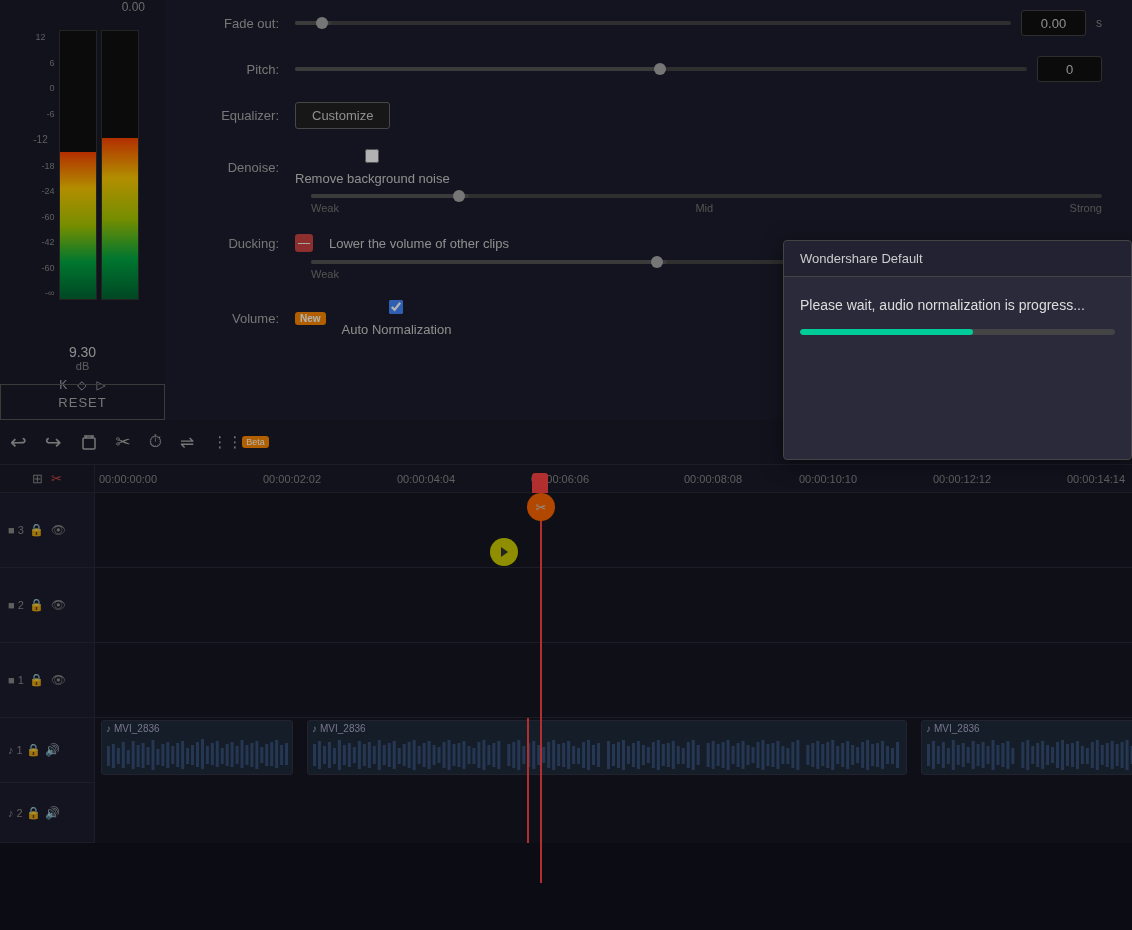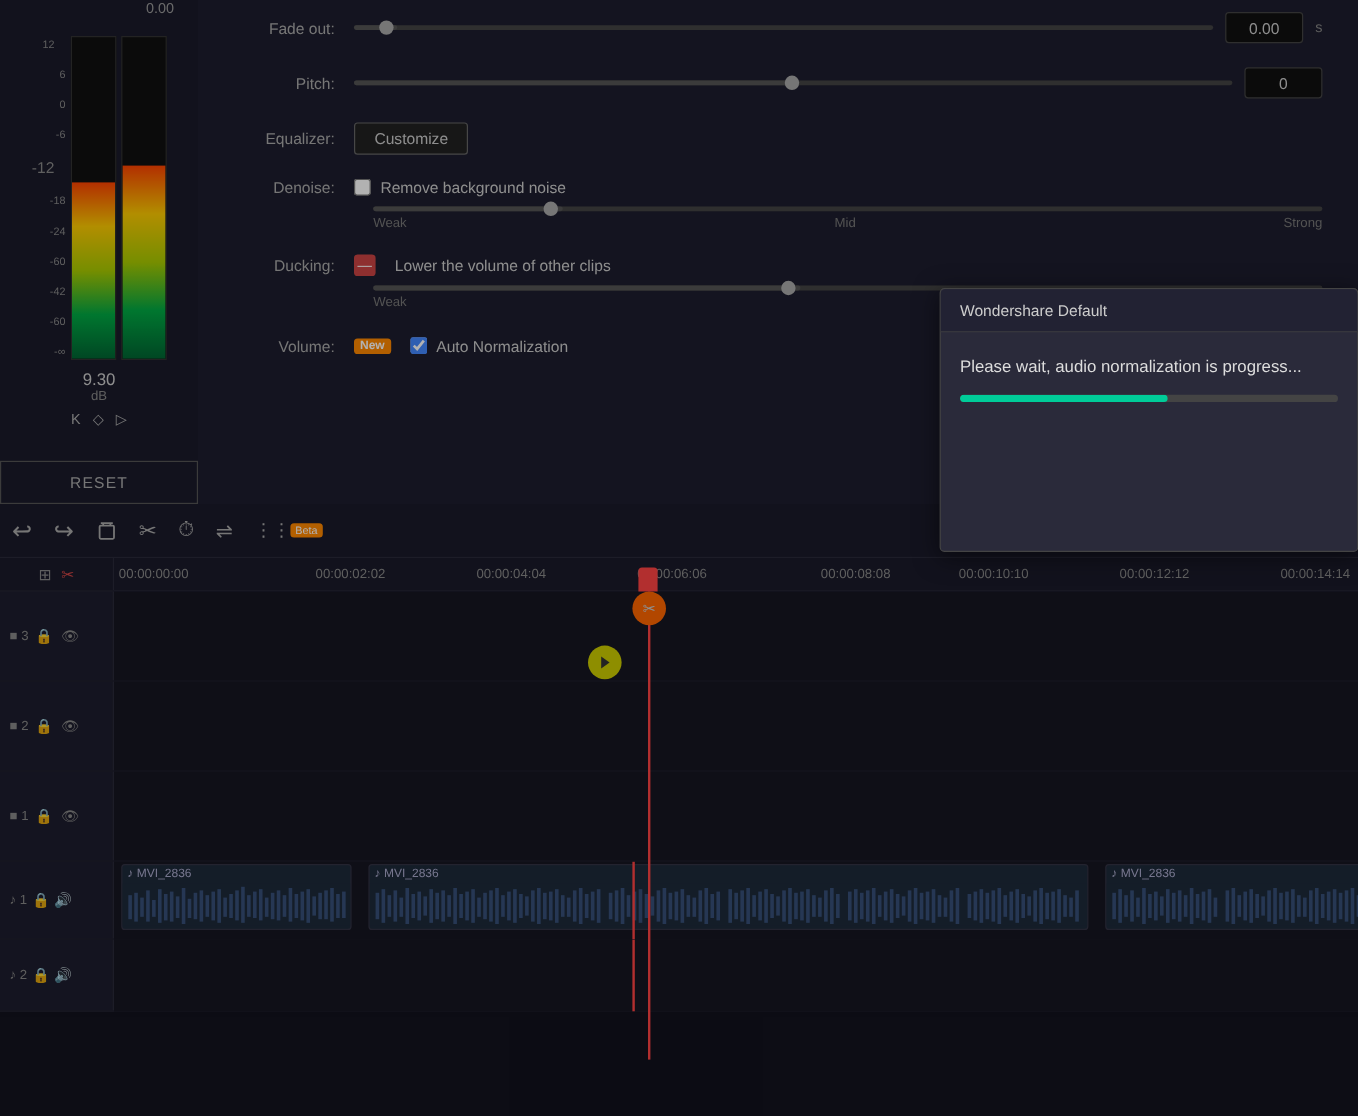--- a/index.html
+++ b/index.html
@@ -47,20 +47,21 @@
     }
 
     .meter-bottom {
       margin-top: 8px;
       text-align: center;
     }
 
     .meter-db-value {
       font-size: 14px;
       color: #ccc;
+      margin-top: 36px;
     }
 
     .meter-db-label {
       font-size: 11px;
       color: #888;
     }
 
     .meter-controls {
       display: flex;
       gap: 10px;
@@ -180,24 +181,25 @@
       color: #ccc;
       padding: 5px 16px;
       border-radius: 3px;
       cursor: pointer;
       font-size: 13px;
     }
 
     
     .cb-label {
       display: flex;
-      align-items: flex-start;
+      align-items: center;
       gap: 8px;
       cursor: pointer;
       color: #ccc;
+      flex-direction: column;
     }
 
     .cb-label input[type=checkbox] {
       width: 14px;
       height: 14px;
       accent-color: #4488ff;
     }
 
     
     .duck-icon {
@@ -473,21 +475,21 @@
 
   <div class="audio-meter">
     <span class="meter-top-value">0.00</span>
     <div style="display:flex; margin-top: 20px; position:relative;">
 
       <div style="width:28px; display:flex; flex-direction:column; justify-content:space-between; height:270px; padding: 2px 0;">
         <span style="font-size:9px;color:#888;text-align:center;">12</span>
         <span style="font-size:9px;color:#888;text-align:right;">6</span>
         <span style="font-size:9px;color:#888;text-align:right;">0</span>
         <span style="font-size:9px;color:#888;text-align:right;">-6</span>
-        <span style="font-size:13px;color:#888;text-align:left;">-12</span>
+        <span style="font-size:10px;color:#888;text-align:center;">-12</span>
         <span style="font-size:9px;color:#888;text-align:right;">-18</span>
         <span style="font-size:9px;color:#888;text-align:right;">-24</span>
         <span style="font-size:9px;color:#888;text-align:right;">-60</span>
         <span style="font-size:9px;color:#888;text-align:right;">-42</span>
         <span style="font-size:9px;color:#888;text-align:right;">-60</span>
         <span style="font-size:9px;color:#888;text-align:right;">-∞</span>
       </div>
 
       <div style="display:flex; gap:4px; margin-left: 4px; height:270px; align-items:flex-start;">
         <div style="width:38px; height:270px; background:#111; border:1px solid #333; position:relative; overflow:hidden;">

